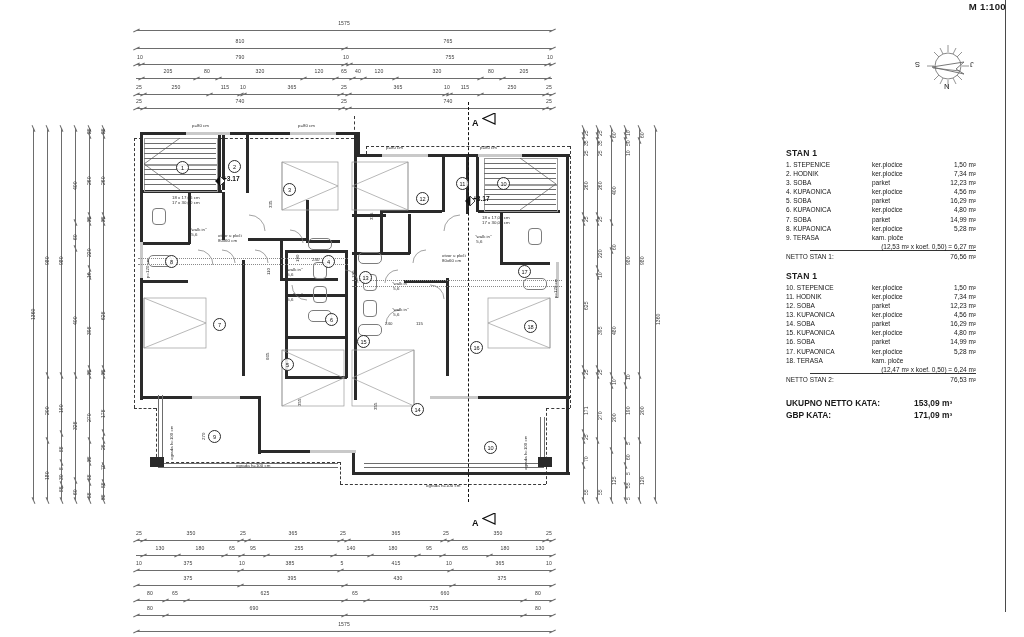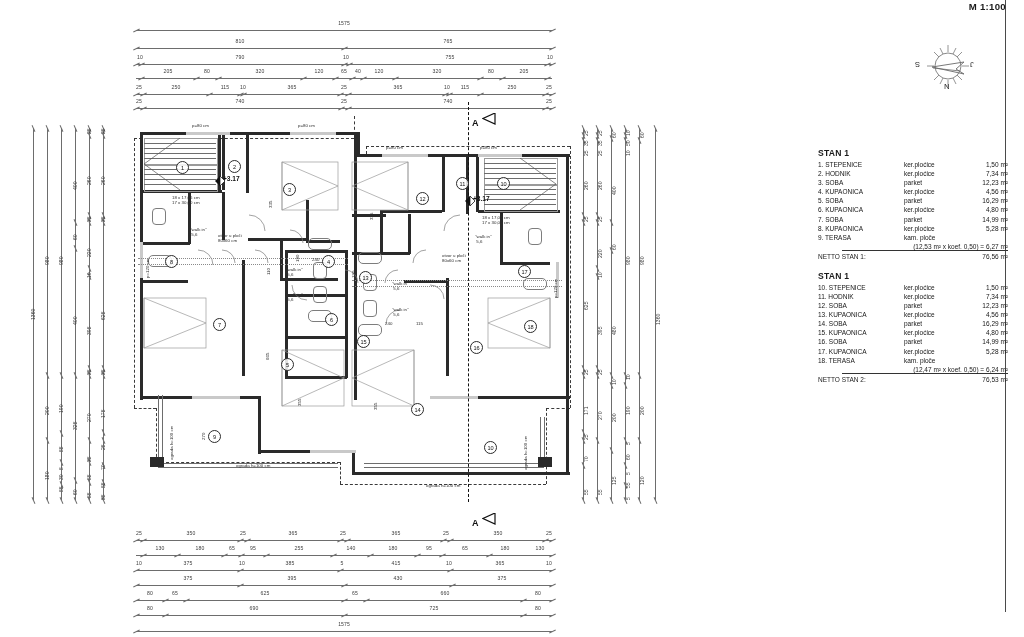--- a/index.html
+++ b/index.html
@@ -35,21 +35,21 @@
         border-radius:50%;font-size:5.6px;display:flex;align-items:center;
         justify-content:center;color:#111;background:rgba(255,255,255,.85);}
 
   
   .ann{position:absolute;font-size:4.4px;color:#2e2e2e;white-space:nowrap;line-height:1.05;}
   .annv{position:absolute;font-size:4.4px;color:#2e2e2e;white-space:nowrap;
         transform-origin:0 0;transform:rotate(-90deg);line-height:1.05;}
   .elev{position:absolute;font-size:6.6px;color:#111;white-space:nowrap;font-weight:600;}
 
   
-  #legend{position:absolute;left:786px;top:148px;width:190px;margin-left:32px;}
+  #legend{position:absolute;left:786px;top:148px;width:190px;}
   .lg-h{font-size:8.6px;font-weight:bold;letter-spacing:.2px;margin-bottom:2px;}
   .lg-row{display:flex;font-size:6.5px;line-height:9.1px;color:#151515;}
   .lg-n{width:86px;}
   .lg-m{width:52px;}
   .lg-a{width:52px;text-align:right;}
   .lg-koef{font-size:6.5px;text-align:right;border-bottom:0.8px solid #333;
            padding-bottom:.5px;margin:1px 0 0 24px;}
   .lg-net{display:flex;font-size:6.5px;margin-top:1.5px;}
   .lg-net .a{margin-left:auto;}
   .lg-tot{display:flex;font-size:8.4px;font-weight:bold;line-height:12px;}
@@ -912,15 +912,25 @@
         <span class="lg-m">kam. ploče</span>
         <span class="lg-a"></span>
       </div>
       <div class="lg-koef">(12,47 m² x koef. 0,50) = 6,24 m²</div>
       <div class="lg-net">
         <span>NETTO STAN 2:</span>
         <span class="a">76,53 m²</span>
       </div>
     </div>
 
+    <div style="margin-top:14px;">
+      <div class="lg-tot">
+        <span>UKUPNO NETTO KATA:</span>
+        <span class="v">153,09 m³</span>
+      </div>
+      <div class="lg-tot">
+        <span>GBP KATA:</span>
+        <span class="v">171,09 m³</span>
+      </div>
+    </div>
   </div>
 
 </div>
 
 </body></html>

